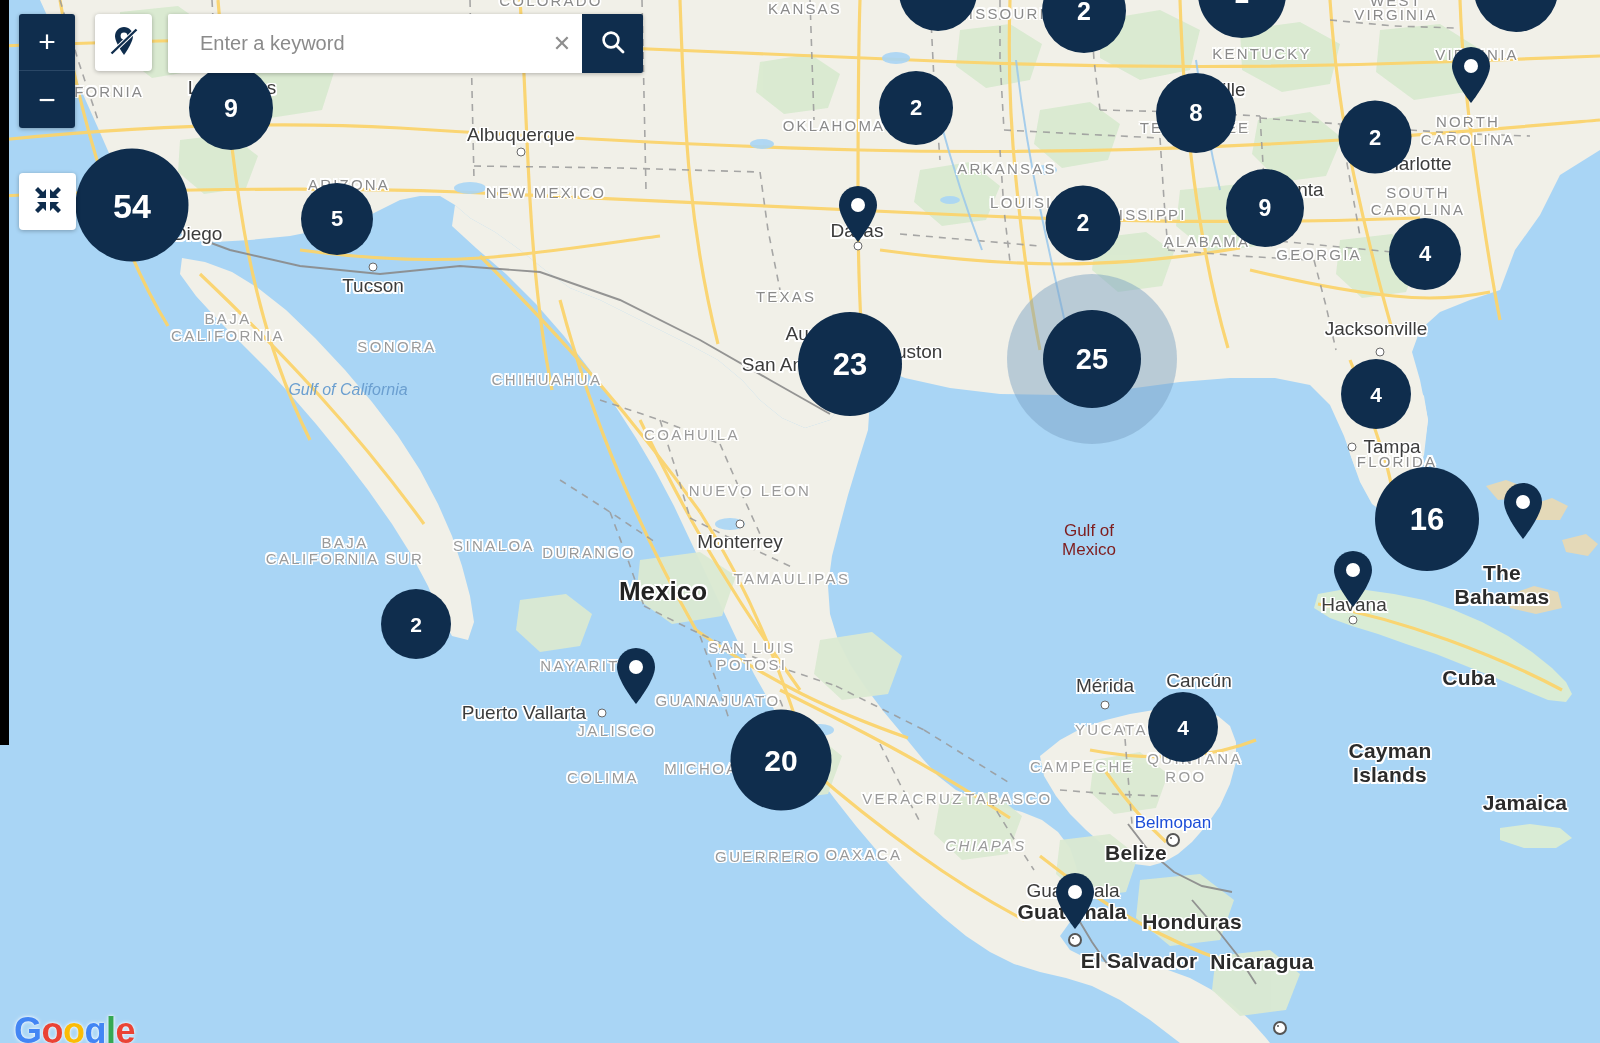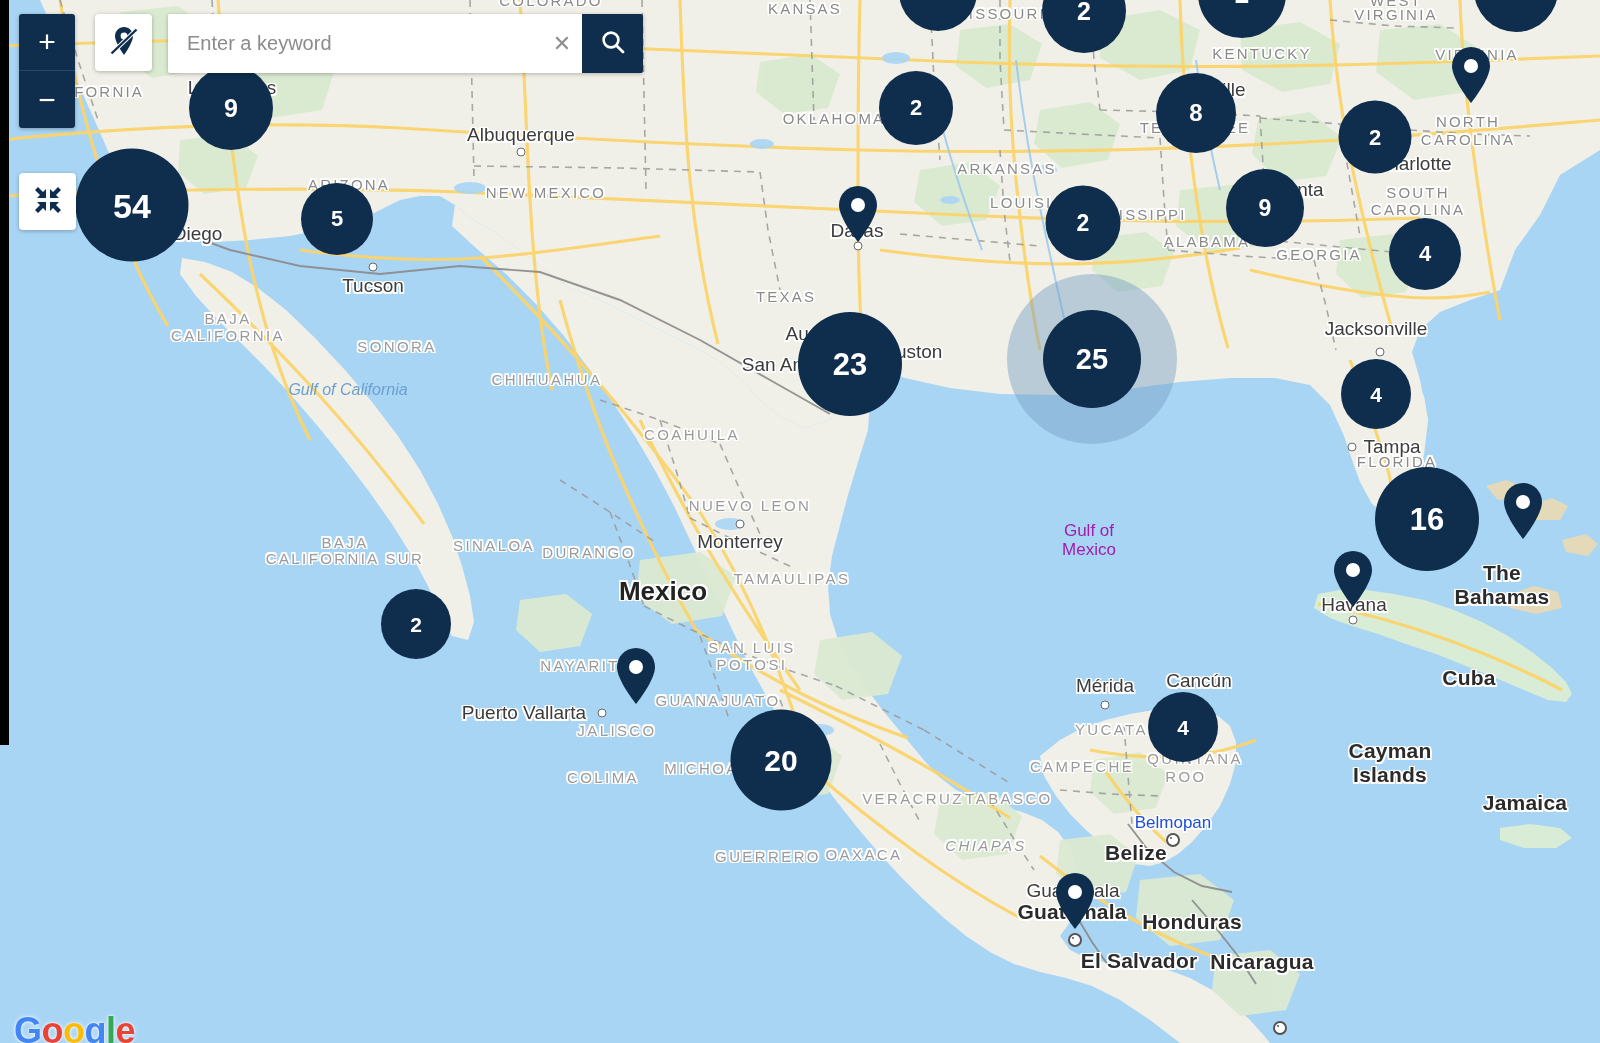--- a/index.html
+++ b/index.html
@@ -67,21 +67,21 @@
     color: #3c3c3c;
     font-weight: 400;
   }
   .lbl-city-sm {
     font-size: 17px;
     color: #1d4ed8;
     font-weight: 400;
   }
   .lbl-water {
     font-size: 17px;
-    color: #a21caf;
+    color: #7f1d1d;
     font-weight: 400;
     text-shadow: none;
     text-align: center;
     line-height: 1.15;
   }
   .lbl-water-it {
     font-size: 16px;
     color: #6b9fd0;
     font-style: italic;
     text-shadow: none;
@@ -216,21 +216,21 @@
     box-shadow: 0 1px 4px rgba(0,0,0,0.28);
     border-radius: 2px;
     overflow: hidden;
     z-index: 40;
   }
   #search-input-wrap {
     flex: 1;
     background: #ffffff;
     display: flex;
     align-items: center;
-    padding: 0 0 0 17px;
+    padding: 0 0 0 30px;
   }
   #search-input {
     flex: 1;
     border: none;
     outline: none;
     font-size: 20px;
     color: #444;
     font-family: "Liberation Sans", sans-serif;
     background: transparent;
     height: 100%;
@@ -503,21 +503,21 @@
           <path d="M 1196,60 C 1202,104 1210,148 1220,190"></path>
         </g>
       </g>
     </svg>
   </div>
 
   <div id="label-layer">
       <div class="map-label lbl-state" style="left: 805px; top: 8px;">KANSAS</div>
       <div class="map-label lbl-state" style="left: 1000px; top: 13px;">MISSOURI</div>
       <div class="map-label lbl-state" style="left: 551px; top: 0px;">COLORADO</div>
-      <div class="map-label lbl-state" style="left: 834px; top: 118px;">OKLAHOMA</div>
+      <div class="map-label lbl-state" style="left: 834px; top: 125px;">OKLAHOMA</div>
       <div class="map-label lbl-state" style="left: 1007px; top: 168px;">ARKANSAS</div>
       <div class="map-label lbl-state" style="left: 1262px; top: 53px;">KENTUCKY</div>
       <div class="map-label lbl-state" style="left: 1195px; top: 127px;">TENNESSEE</div>
       <div class="map-label lbl-state" style="left: 1130px; top: 214px;">MISSISSIPPI</div>
       <div class="map-label lbl-state" style="left: 1207px; top: 241px;">ALABAMA</div>
       <div class="map-label lbl-state" style="left: 1319px; top: 254px;">GEORGIA</div>
       <div class="map-label lbl-state" style="left: 1040px; top: 202px;">LOUISIANA</div>
       <div class="map-label lbl-state" style="left: 1397px; top: 461px;">FLORIDA</div>
       <div class="map-label lbl-state" style="left: 786px; top: 296px;">TEXAS</div>
       <div class="map-label lbl-state" style="left: 546px; top: 192px;">NEW MEXICO</div>
@@ -528,21 +528,21 @@
       <div class="map-label lbl-state" style="left: 1396px; top: 14px;">VIRGINIA</div>
       <div class="map-label lbl-state" style="left: 1468px; top: 121px;">NORTH</div>
       <div class="map-label lbl-state" style="left: 1468px; top: 139px;">CAROLINA</div>
       <div class="map-label lbl-state" style="left: 1418px; top: 192px;">SOUTH</div>
       <div class="map-label lbl-state" style="left: 1418px; top: 209px;">CAROLINA</div>
       <div class="map-label lbl-state-mx" style="left: 228px; top: 318px;">BAJA</div>
       <div class="map-label lbl-state-mx" style="left: 228px; top: 335px;">CALIFORNIA</div>
       <div class="map-label lbl-state-mx" style="left: 397px; top: 346px;">SONORA</div>
       <div class="map-label lbl-state-mx" style="left: 547px; top: 379px;">CHIHUAHUA</div>
       <div class="map-label lbl-state-mx" style="left: 692px; top: 434px;">COAHUILA</div>
-      <div class="map-label lbl-state-mx" style="left: 750px; top: 505px;">NUEVO LEON</div>
+      <div class="map-label lbl-state-mx" style="left: 750px; top: 490px;">NUEVO LEON</div>
       <div class="map-label lbl-state-mx" style="left: 792px; top: 578px;">TAMAULIPAS</div>
       <div class="map-label lbl-state-mx" style="left: 345px; top: 542px;">BAJA</div>
       <div class="map-label lbl-state-mx" style="left: 345px; top: 558px;">CALIFORNIA SUR</div>
       <div class="map-label lbl-state-mx" style="left: 494px; top: 545px;">SINALOA</div>
       <div class="map-label lbl-state-mx" style="left: 589px; top: 552px;">DURANGO</div>
       <div class="map-label lbl-state-mx" style="left: 752px; top: 647px;">SAN LUIS</div>
       <div class="map-label lbl-state-mx" style="left: 752px; top: 664px;">POTOSI</div>
       <div class="map-label lbl-state-mx" style="left: 580px; top: 665px;">NAYARIT</div>
       <div class="map-label lbl-state-mx" style="left: 718px; top: 700px;">GUANAJUATO</div>
       <div class="map-label lbl-state-mx" style="left: 617px; top: 730px;">JALISCO</div>

